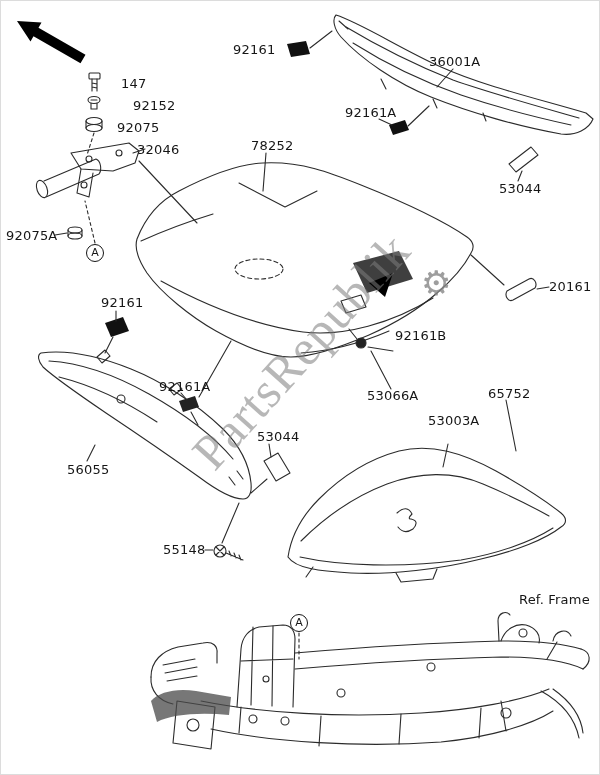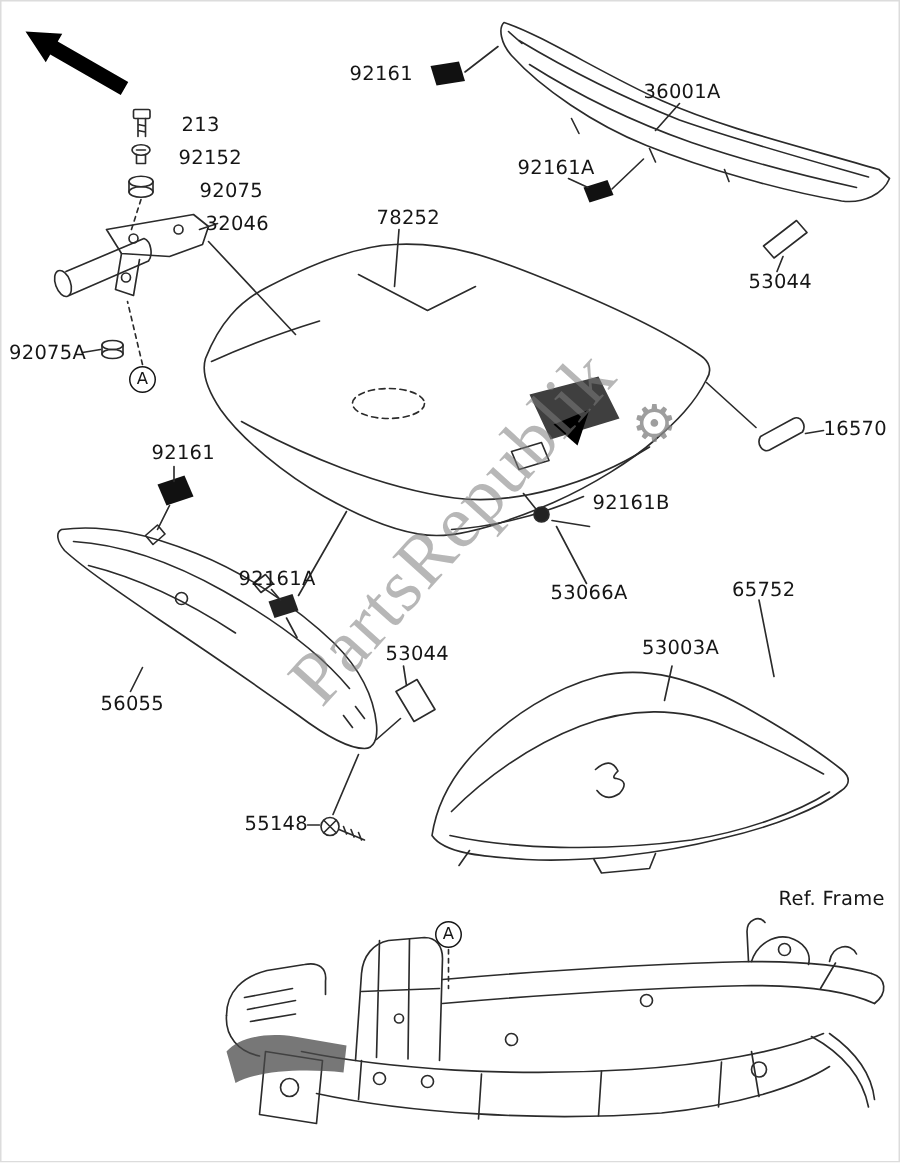--- a/index.html
+++ b/index.html
@@ -162,36 +162,36 @@
       <path d="M556,641 L546,658"></path>
       <path d="M298,632 L298,658" stroke-dasharray="3,3"></path>
     </g>
   </svg>
 
   <div class="watermark">PartsRepublik</div>
   <div class="gear">⚙</div>
 
   <div class="plabel" style="left:232px;top:41px">92161</div>
   <div class="plabel" style="left:428px;top:53px">36001A</div>
-  <div class="plabel" style="left:120px;top:75px">213</div>
-  <div class="plabel" style="left:118px;top:97px">92152</div>
-  <div class="plabel" style="left:132px;top:119px">92075</div>
+  <div class="plabel" style="left:120px;top:75px">147</div>
+  <div class="plabel" style="left:132px;top:97px">92152</div>
+  <div class="plabel" style="left:116px;top:119px">92075</div>
   <div class="plabel" style="left:136px;top:141px">32046</div>
   <div class="plabel" style="left:344px;top:104px">92161A</div>
   <div class="plabel" style="left:498px;top:180px">53044</div>
   <div class="plabel" style="left:250px;top:137px">78252</div>
   <div class="plabel" style="left:5px;top:227px">92075A</div>
-  <div class="plabel" style="left:548px;top:278px">16570</div>
+  <div class="plabel" style="left:548px;top:278px">20161</div>
   <div class="plabel" style="left:100px;top:294px">92161</div>
   <div class="plabel" style="left:394px;top:327px">92161B</div>
   <div class="plabel" style="left:158px;top:378px">92161A</div>
   <div class="plabel" style="left:366px;top:387px">53066A</div>
   <div class="plabel" style="left:487px;top:385px">65752</div>
   <div class="plabel" style="left:66px;top:461px">56055</div>
   <div class="plabel" style="left:256px;top:428px">53044</div>
-  <div class="plabel" style="left:427px;top:424px">53003A</div>
+  <div class="plabel" style="left:427px;top:412px">53003A</div>
   <div class="plabel" style="left:162px;top:541px">55148</div>
   <div class="plabel" style="left:518px;top:591px">Ref. Frame</div>
 
   <div class="amark" style="left:85px;top:243px">A</div>
   <div class="amark" style="left:289px;top:613px">A</div>
 
 </div>
 
 </body></html>

